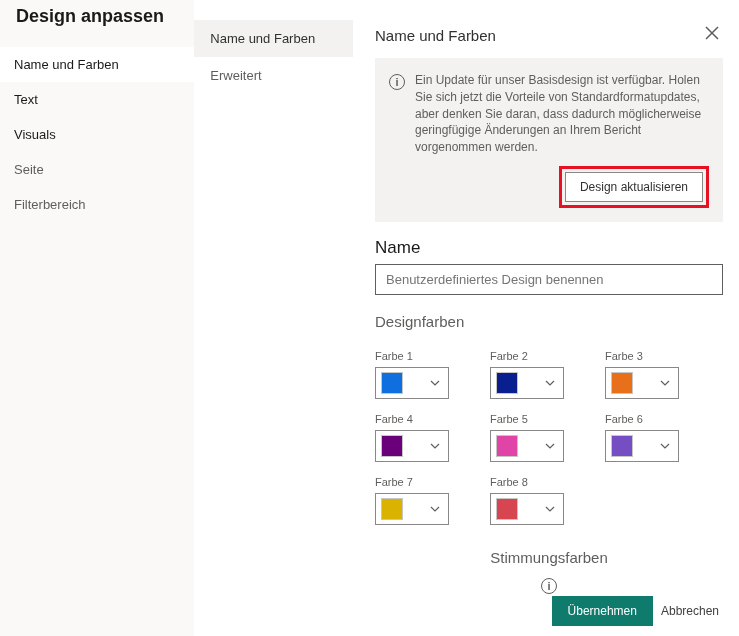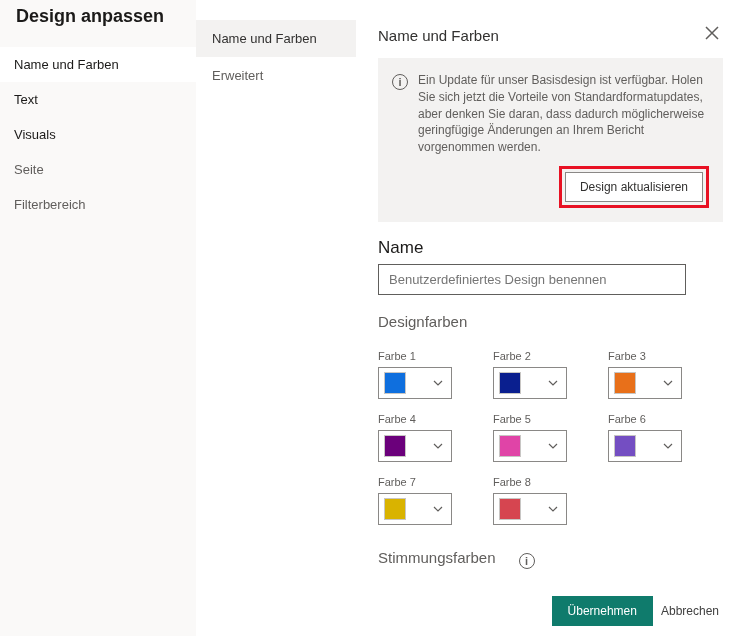--- a/index.html
+++ b/index.html
@@ -46,36 +46,36 @@
   .update-btn-wrap { display: flex; justify-content: flex-end; margin-top: 10px; }
   .highlight-box { border: 3px solid #e81123; padding: 3px; }
   .update-btn {
     background: #fff; border: 1px solid #8a8886; padding: 7px 14px;
     font-size: 12px; color: #323130; cursor: pointer;
   }
 
   .section-label { font-size: 17px; color: #1b1a19; margin: 4px 0 6px; }
   .section-label.sub { font-size: 15px; color: #605e5c; margin-top: 18px; }
   .name-input {
-    width: 308px; padding: 7px 10px; border: 1px solid #605e5c;
+    width: 348px; padding: 7px 10px; border: 1px solid #605e5c;
     font-size: 13px; color: #605e5c;
   }
 
   .swatch-grid { display: flex; flex-wrap: wrap; gap: 0 64px; }
   .swatch-col { width: 51px; margin-top: 14px; }
   .swatch-label { font-size: 11px; color: #605e5c; margin-bottom: 5px; }
   .swatch-picker {
     display: flex; align-items: center; border: 1px solid #8a8886;
     width: 74px; height: 32px; cursor: pointer;
   }
   .swatch { width: 22px; height: 22px; margin-left: 5px; border: 1px solid #c8c6c4; }
   .swatch-picker .chev { margin-left: auto; margin-right: 8px; color: #605e5c; }
   .chev svg { width: 10px; height: 6px; display: block; }
 
-  .mood-row { display: flex; align-items: center; gap: 23px; margin-top: 24px; }
+  .mood-row { display: flex; align-items: center; gap: 4px; margin-top: 24px; flex-direction: column; }
 
   .footer {
     position: absolute; bottom: 10px; right: 16px;
     display: flex; gap: 4px; align-items: center;
   }
   .apply-btn {
     background: #0f7b6c; color: #fff; border: none; padding: 8px 16px;
     font-size: 12px; cursor: pointer;
   }
   .cancel-btn {

